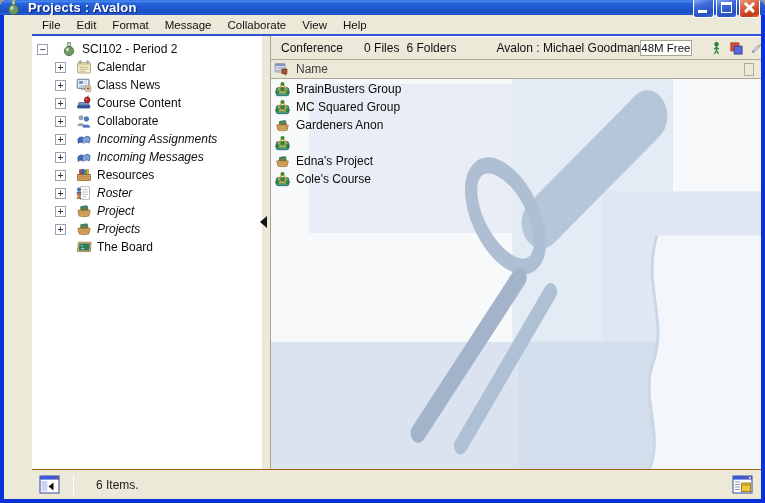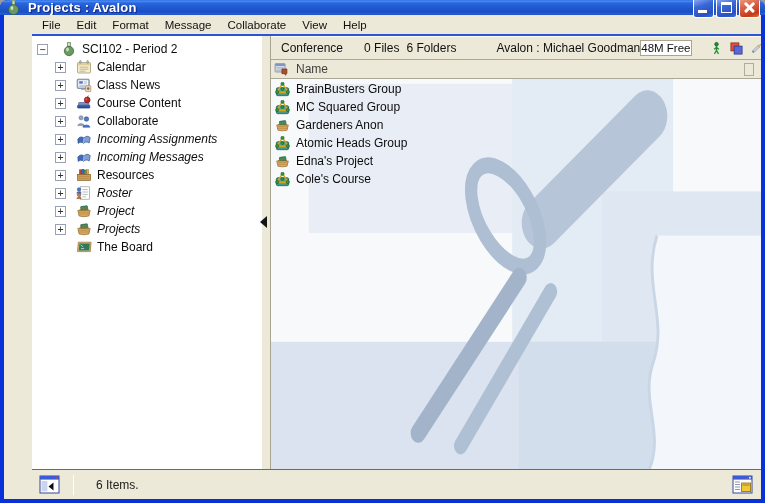--- a/index.html
+++ b/index.html
@@ -506,21 +506,20 @@
                 <svg class="list-icon" viewBox="0 0 16 16">
                   <use href="#basket-icon"></use>
                 </svg>
                 <span class="list-name">Gardeners Anon</span>
               </div>
 
               <div class="list-row">
                 <svg class="list-icon" viewBox="0 0 16 16">
                   <use href="#project-icon"></use>
                 </svg>
-                <span class="list-name">Atomic Heads Group</span>
               </div>
 
               <div class="list-row">
                 <svg class="list-icon" viewBox="0 0 16 16">
                   <use href="#basket-icon"></use>
                 </svg>
                 <span class="list-name">Edna's Project</span>
               </div>
 
               <div class="list-row">

